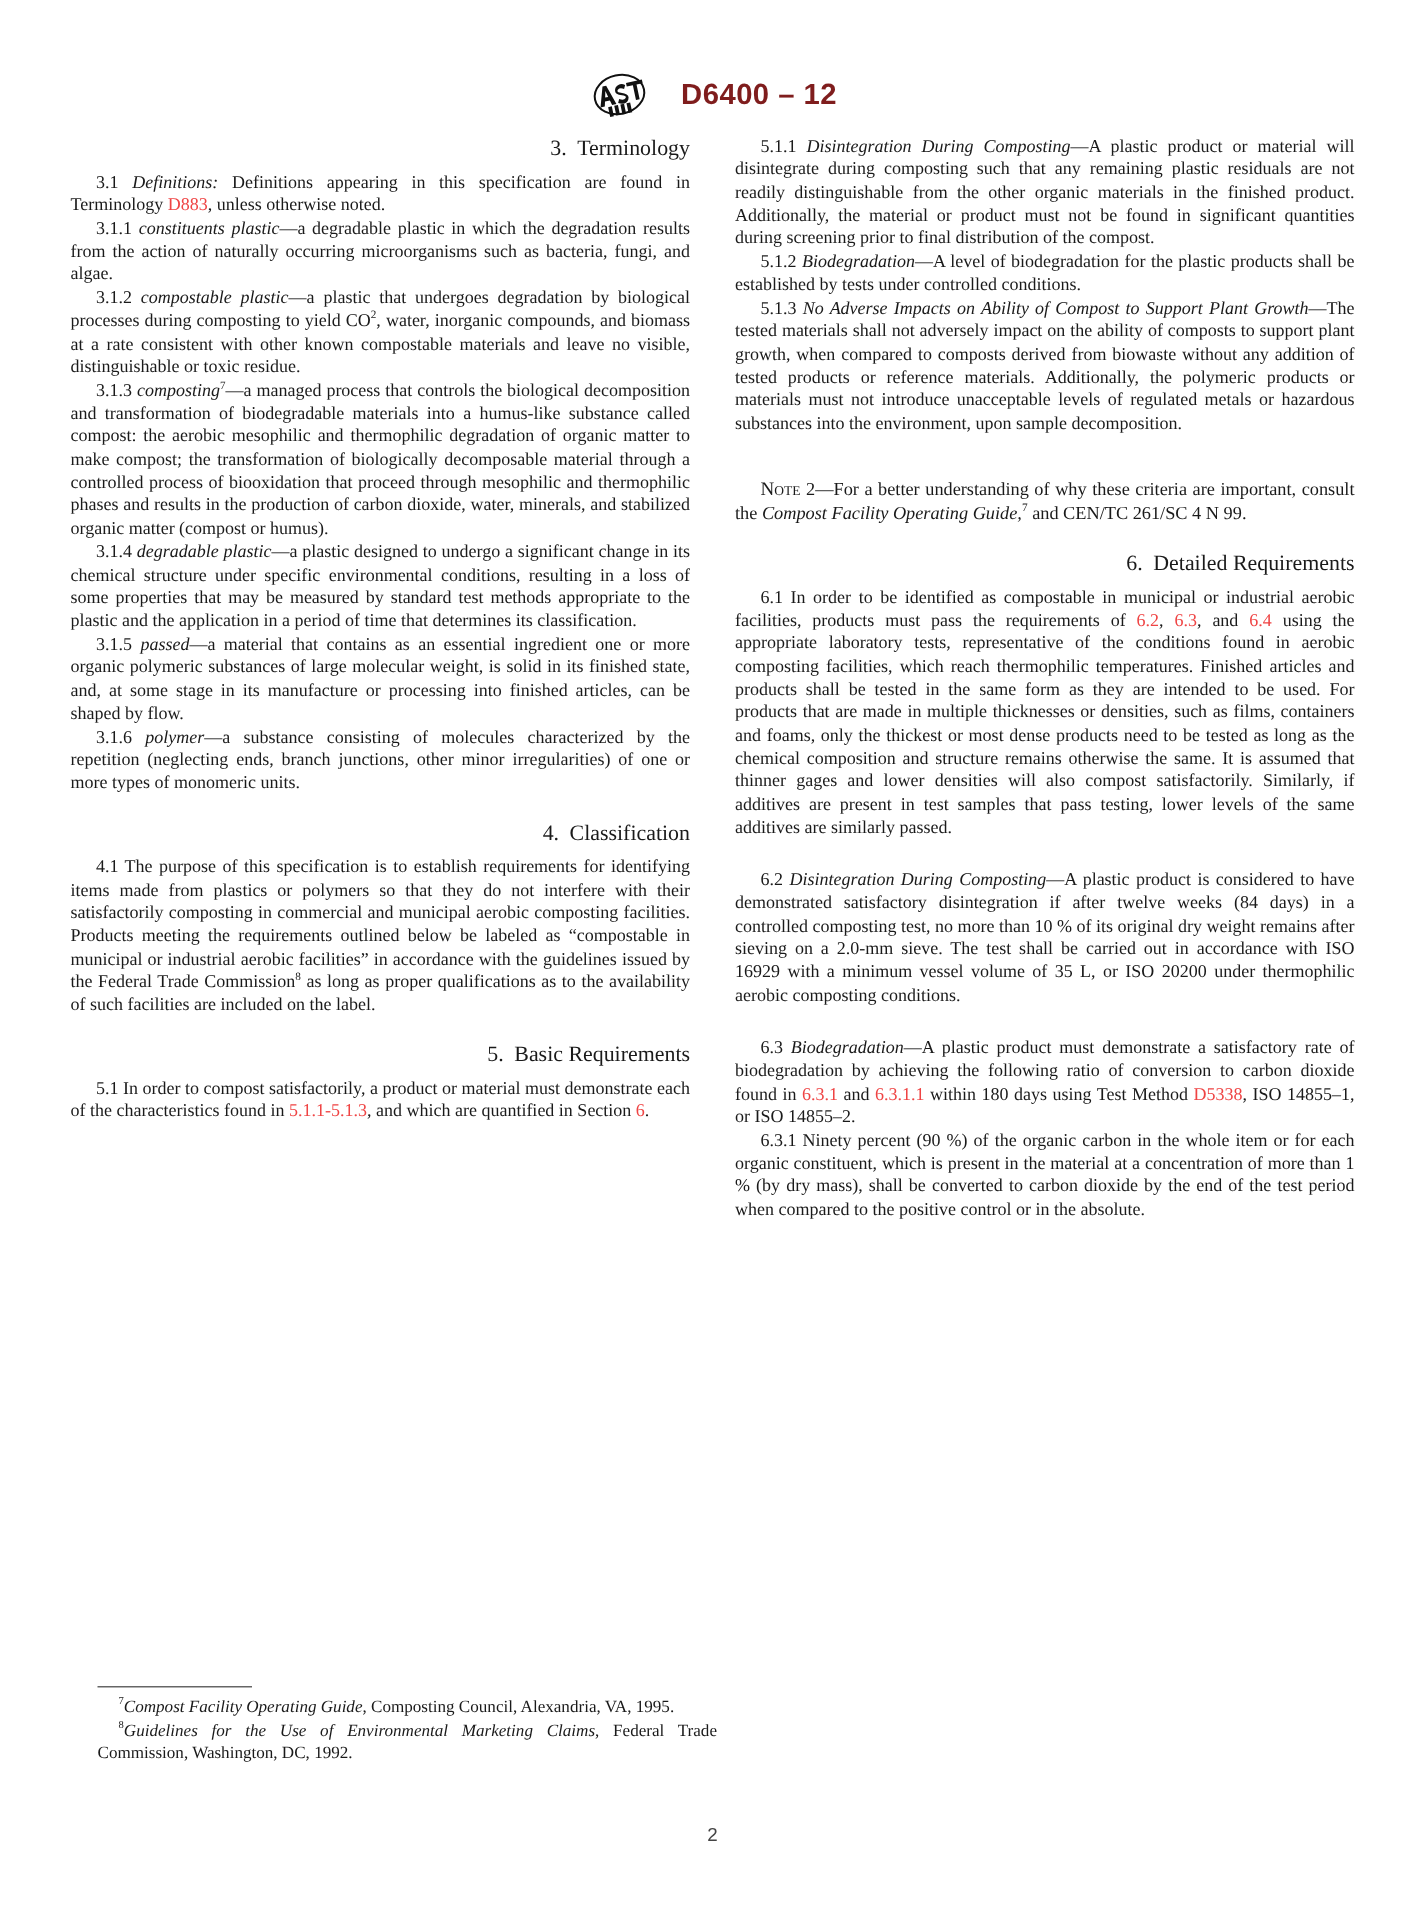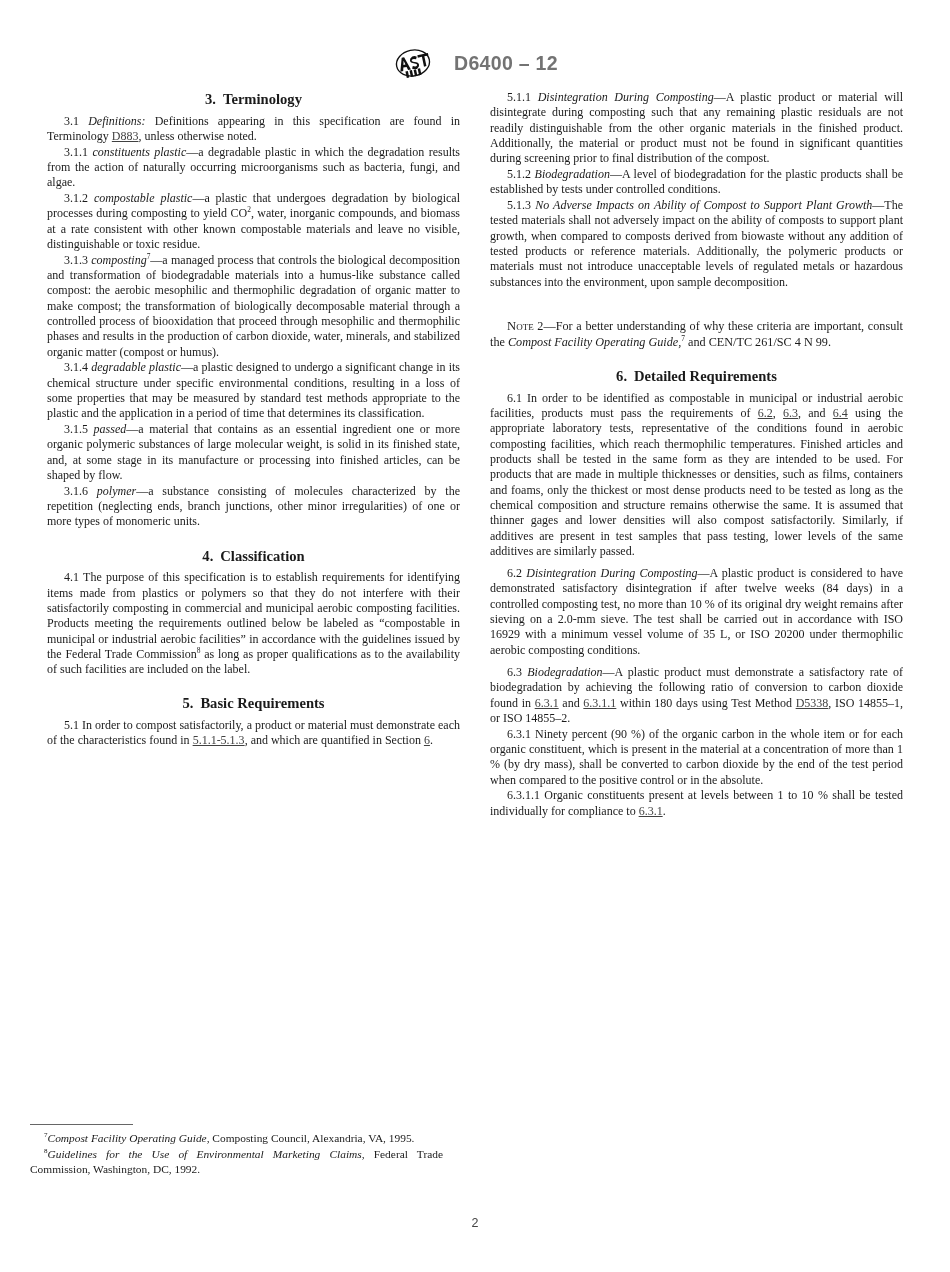--- a/index.html
+++ b/index.html
@@ -33,63 +33,62 @@
     display: block;
     width: 42px;
     height: 30px;
     margin-right: 9px;
   }
   .header-title {
     font-family: "Liberation Sans", "DejaVu Sans", sans-serif;
     font-size: 19.5px;
     font-weight: bold;
     letter-spacing: 0.3px;
-    color: #737373;
+    color: #7f1d1d;
     padding-left: 11px;
   }
 
   
   .columns {
     position: absolute;
     top: 90px;
     left: 47px;
     width: 856px;
     display: flex;
     justify-content: space-between;
   }
   .col {
     width: 413px;
   }
 
   
   .sec-head {
     font-size: 14.6px;
-    font-weight: bold;
+    font-weight: normal;
     margin: 17px 0 5px 0;
     line-height: 1.28;
-    text-align: center;
+    text-align: right;
   }
   .sec-head:first-child { margin-top: 0; }
   .sec-head .num { margin-right: 7px; }
 
   p.para {
     font-size: 12px;
     line-height: 1.275;
     margin: 0 0 0.5px 0;
     text-align: justify;
     text-justify: inter-word;
     text-indent: 17px;
     hyphens: manual;
   }
-  p.gap-before { margin-top: 7px; }
+  p.gap-before { margin-top: 20px; }
 
   i, .it { font-style: italic; }
   .ref {
-    color: #404040;
-    text-decoration: underline;
+    color: #ef4444;
   }
   sup {
     font-size: 0.62em;
     vertical-align: super;
     line-height: 0;
   }
 
   
   .note {
     font-size: 12.2px;
@@ -99,21 +98,21 @@
     text-indent: 17px;
   }
   .note .note-label {
     font-variant: small-caps;
     font-size: 1.04em;
   }
 
   
   .footnotes {
     position: absolute;
-    left: 30px;
+    left: 65px;
     top: 1124px;
     width: 413px;
   }
   .fn-rule {
     width: 103px;
     height: 0;
     border-top: 1.1px solid #666;
     margin: 0 0 6px 0;
   }
   .footnote {
@@ -252,23 +251,20 @@
 
       <p class="para gap-before">
         <span>6.3</span>
         <i>Biodegradation</i><span>—A plastic product must demonstrate a satisfactory rate of biodegradation by achieving the following ratio of conversion to carbon dioxide found in </span><span class="ref">6.3.1</span><span> and </span><span class="ref">6.3.1.1</span><span> within 180 days using Test Method </span><span class="ref">D5338</span><span>, ISO 14855–1, or ISO 14855–2.</span>
       </p>
 
       <p class="para">
         <span>6.3.1</span><span> Ninety percent (90 %) of the organic carbon in the whole item or for each organic constituent, which is present in the material at a concentration of more than 1 % (by dry mass), shall be converted to carbon dioxide by the end of the test period when compared to the positive control or in the absolute.</span>
       </p>
 
-      <p class="para">
-        <span>6.3.1.1</span><span> Organic constituents present at levels between 1 to 10 % shall be tested individually for compliance to </span><span class="ref">6.3.1</span><span>.</span>
-      </p>
     </div>
   </div>
 
   <div class="footnotes">
     <div class="fn-rule"></div>
     <p class="footnote">
       <sup>7</sup><i>Compost Facility Operating Guide</i><span>, Composting Council, Alexandria, VA, 1995.</span>
     </p>
     <p class="footnote">
       <sup>8</sup><i>Guidelines for the Use of Environmental Marketing Claims</i><span>, Federal Trade Commission, Washington, DC, 1992.</span>

